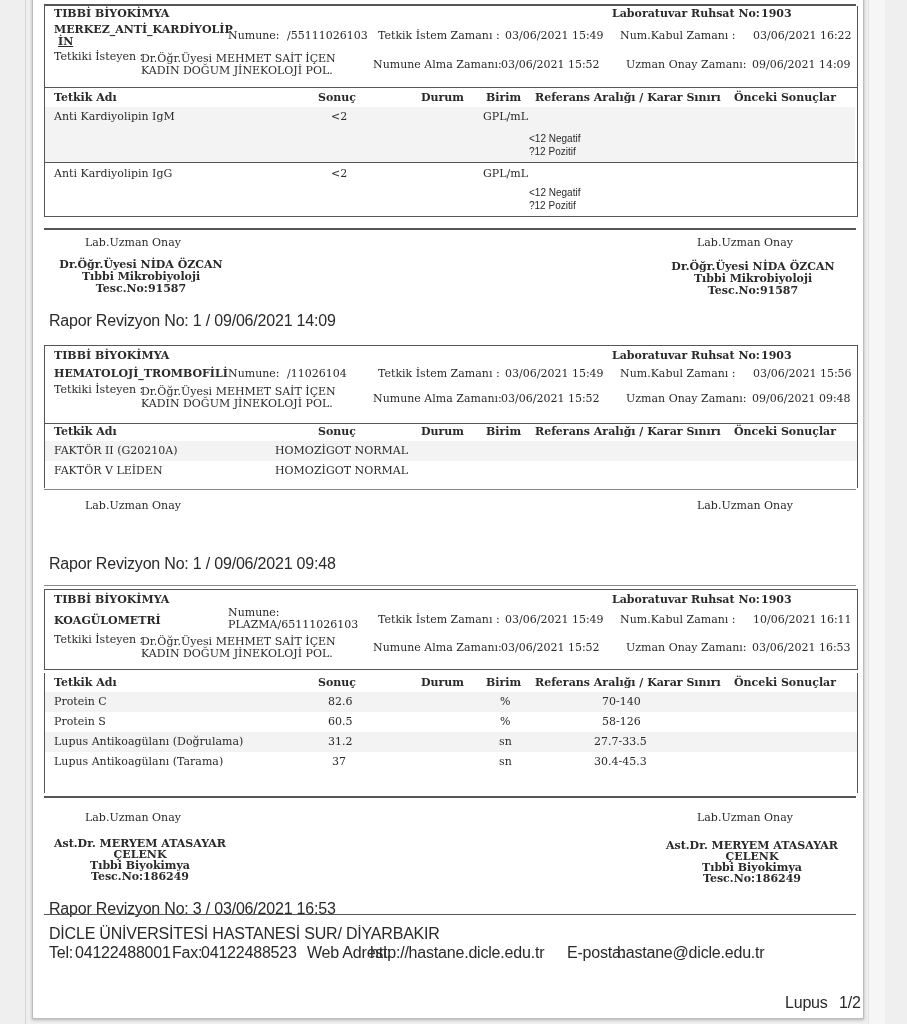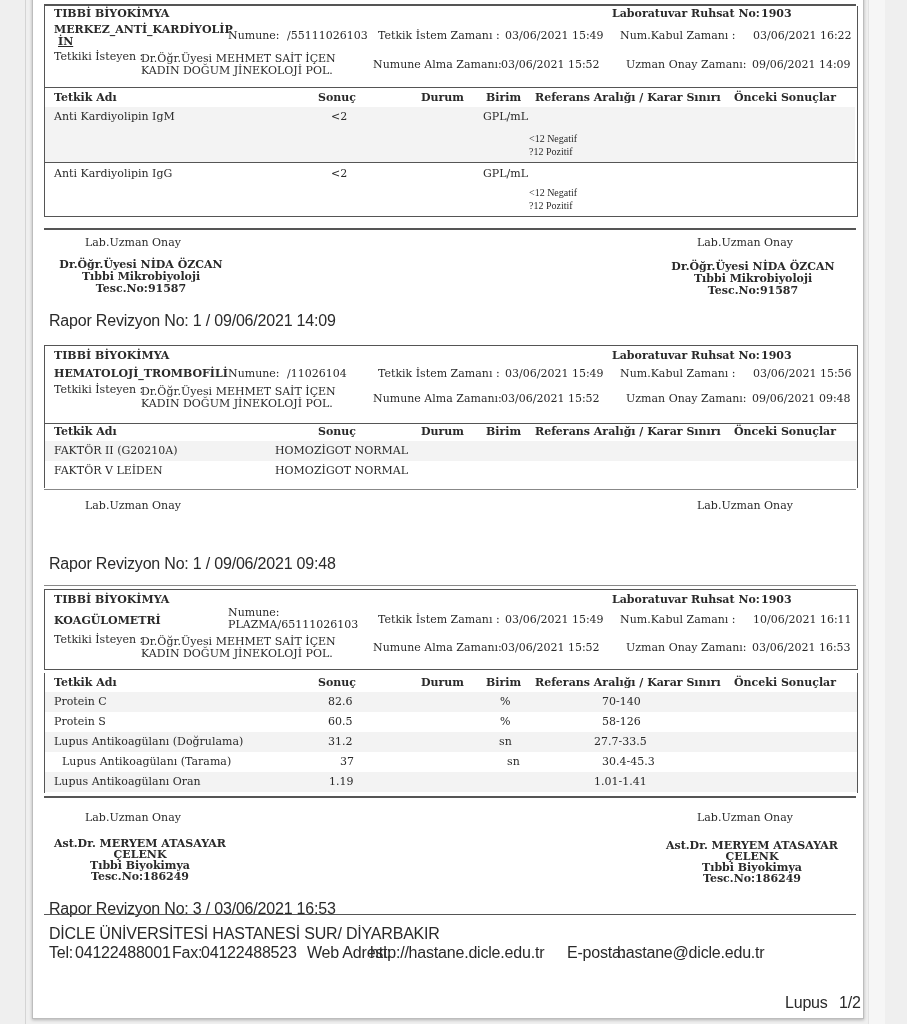--- a/index.html
+++ b/index.html
@@ -16,21 +16,21 @@
     border-left:1px solid #bdbdbd; border-right:1px solid #bdbdbd; border-bottom:1px solid #bdbdbd;
     box-shadow:0 1px 3px rgba(0,0,0,0.25);
   }
   .gutter-left { position:absolute; left:25px; top:0; width:1px; height:1024px; background:#d4d4d4; }
   .gutter-right { position:absolute; left:868px; top:0; width:16px; height:1024px; background:#f6f6f6; border-left:1px solid #e2e2e2; }
 
   .abs { position:absolute; white-space:nowrap; }
   .t11 { font-size:11px; }
   .t10 { font-size:10px; }
   .b { font-weight:bold; }
-  .sans { font-family:Liberation Serif, serif; }
+  .sans { font-family:Liberation Sans, sans-serif; }
   .narrow { font-family:"Liberation Sans Narrow","Liberation Sans", sans-serif; font-size:16px; letter-spacing:-0.2px; }
 
   .box { position:absolute; left:11px; width:812px; border:1.5px solid #555; background:#fff; }
   .hline { position:absolute; left:11px; width:812px; height:0; border-top:2px solid #555; }
   .row-shade { position:absolute; left:12px; width:810px; background:#f3f3f3; }
   .center { text-align:center; }
 </style>
 </head>
 <body>
 
@@ -186,30 +186,25 @@
       <span class="abs t11" style="left:283px;top:3px;">60.5</span>
       <span class="abs t11" style="left:455px;top:3px;">%</span>
       <span class="abs t11" style="left:557px;top:3px;">58-126</span>
     </div>
     <div class="row-shade" style="left:0;top:59px;height:20px;width:812px;">
       <span class="abs t11" style="left:9px;top:3px;">Lupus Antikoagülanı (Doğrulama)</span>
       <span class="abs t11" style="left:283px;top:3px;">31.2</span>
       <span class="abs t11" style="left:454px;top:3px;">sn</span>
       <span class="abs t11" style="left:549px;top:3px;">27.7-33.5</span>
     </div>
-    <div style="position:absolute;left:8px;top:79px;height:20px;width:812px;">
+    <div style="position:absolute;left:0;top:79px;height:20px;width:812px;">
       <span class="abs t11" style="left:9px;top:3px;">Lupus Antikoagülanı (Tarama)</span>
       <span class="abs t11" style="left:287px;top:3px;">37</span>
       <span class="abs t11" style="left:454px;top:3px;">sn</span>
       <span class="abs t11" style="left:549px;top:3px;">30.4-45.3</span>
-    </div>
-    <div class="row-shade" style="left:0;top:99px;height:20px;width:812px;">
-      <span class="abs t11" style="left:9px;top:3px;">Lupus Antikoagülanı Oran</span>
-      <span class="abs t11" style="left:284px;top:3px;">1.19</span>
-      <span class="abs t11" style="left:549px;top:3px;">1.01-1.41</span>
     </div>
   </div>
   <div class="hline" style="top:800px;"></div>
 
   <span class="abs t11" style="left:52px;top:815px;">Lab.Uzman Onay</span>
   <span class="abs t11" style="left:664px;top:815px;">Lab.Uzman Onay</span>
   <div class="abs center" style="left:12px;top:841px;width:190px;">
     <div class="t11 b">Ast.Dr. MERYEM ATASAYAR</div>
     <div class="t11 b" style="margin-top:-2px;">ÇELENK</div>
     <div class="t11 b" style="margin-top:-2px;">Tıbbi Biyokimya</div>

